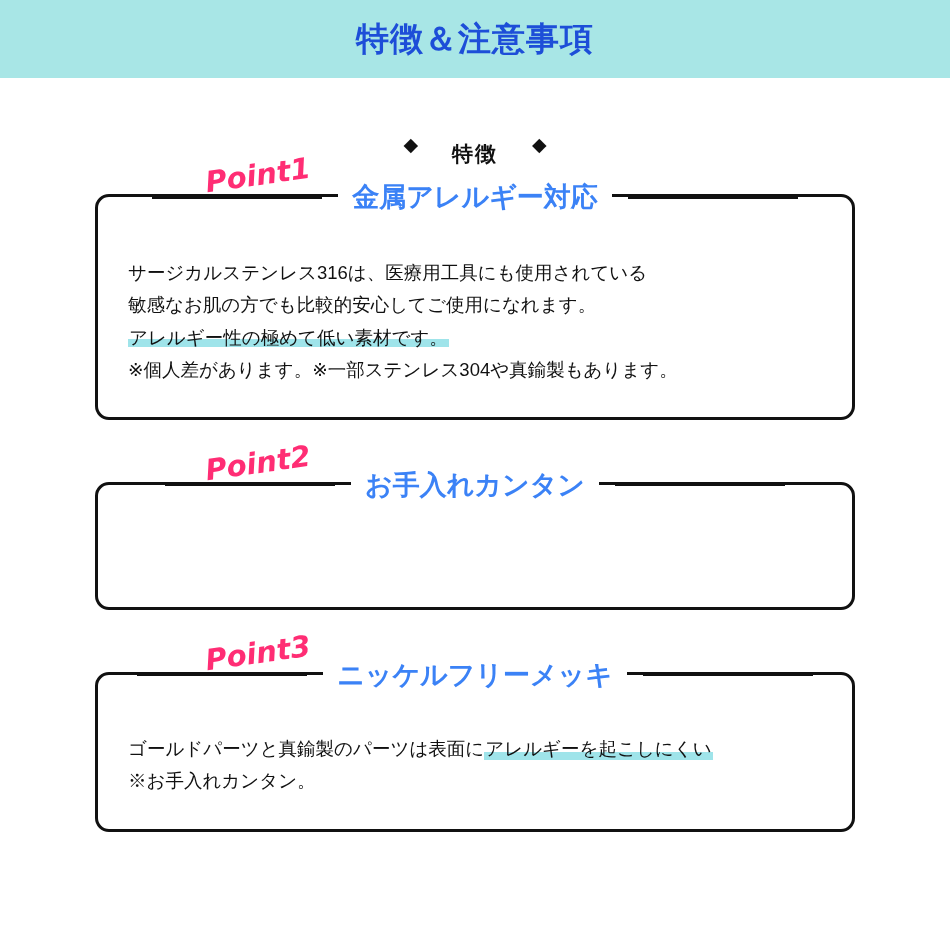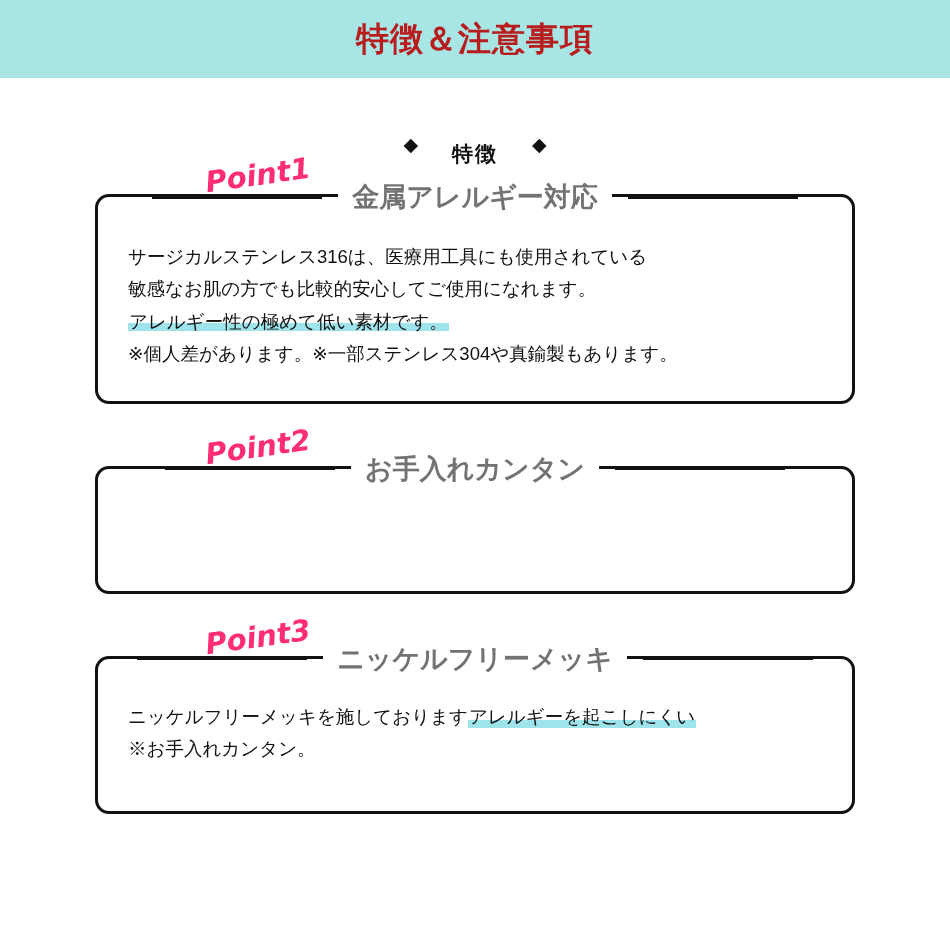--- a/index.html
+++ b/index.html
@@ -26,21 +26,21 @@
     height: 78px;
     background: #a8e6e6;
     display: flex;
     align-items: center;
     justify-content: center;
   }
   .header-title {
     font-size: 33px;
     font-weight: bold;
     letter-spacing: 1px;
-    color: #b91c1c;
+    color: #1d4ed8;
   }
 
   
   .section-heading {
     margin-top: 42px;
     display: flex;
     align-items: center;
     justify-content: center;
     gap: 34px;
   }
@@ -110,25 +110,25 @@
     background: #111111;
     flex: 1 1 auto;
     max-width: 170px;
   }
   .card-title {
     font-size: 27px;
     font-weight: bold;
     background: #ffffff;
     padding: 0 14px;
     white-space: nowrap;
-    color: #737373;
+    color: #3b82f6;
   }
 
   .card-body {
-    margin-top: 4px;
+    margin-top: 20px;
   }
   .body-line {
     font-size: 18.5px;
     line-height: 1.75;
     color: #111111;
     white-space: nowrap;
   }
   .hl {
     background: linear-gradient(transparent 58%, #9fe4ea 58%, #9fe4ea 96%, transparent 96%);
     padding: 0 1px;
@@ -195,21 +195,21 @@
     <div class="card-wrap c3">
       <div class="point-badge">Point3</div>
       <div class="card card3">
         <div class="card-title-row">
           <span class="title-rule"></span>
           <span class="card-title">ニッケルフリーメッキ</span>
           <span class="title-rule"></span>
         </div>
         <div class="card-body">
           <div class="body-line">
-            <span>ニッケルフリーメッキを施しております</span><span class="hl">アレルギーを起こしにくい</span>
+            <span>ゴールドパーツと真鍮製のパーツは表面に</span><span class="hl">アレルギーを起こしにくい</span>
           </div>
           <div class="body-line">
             <span>※お手入れカンタン。</span>
           </div>
         </div>
       </div>
     </div>
 
   </div>
 </div>

